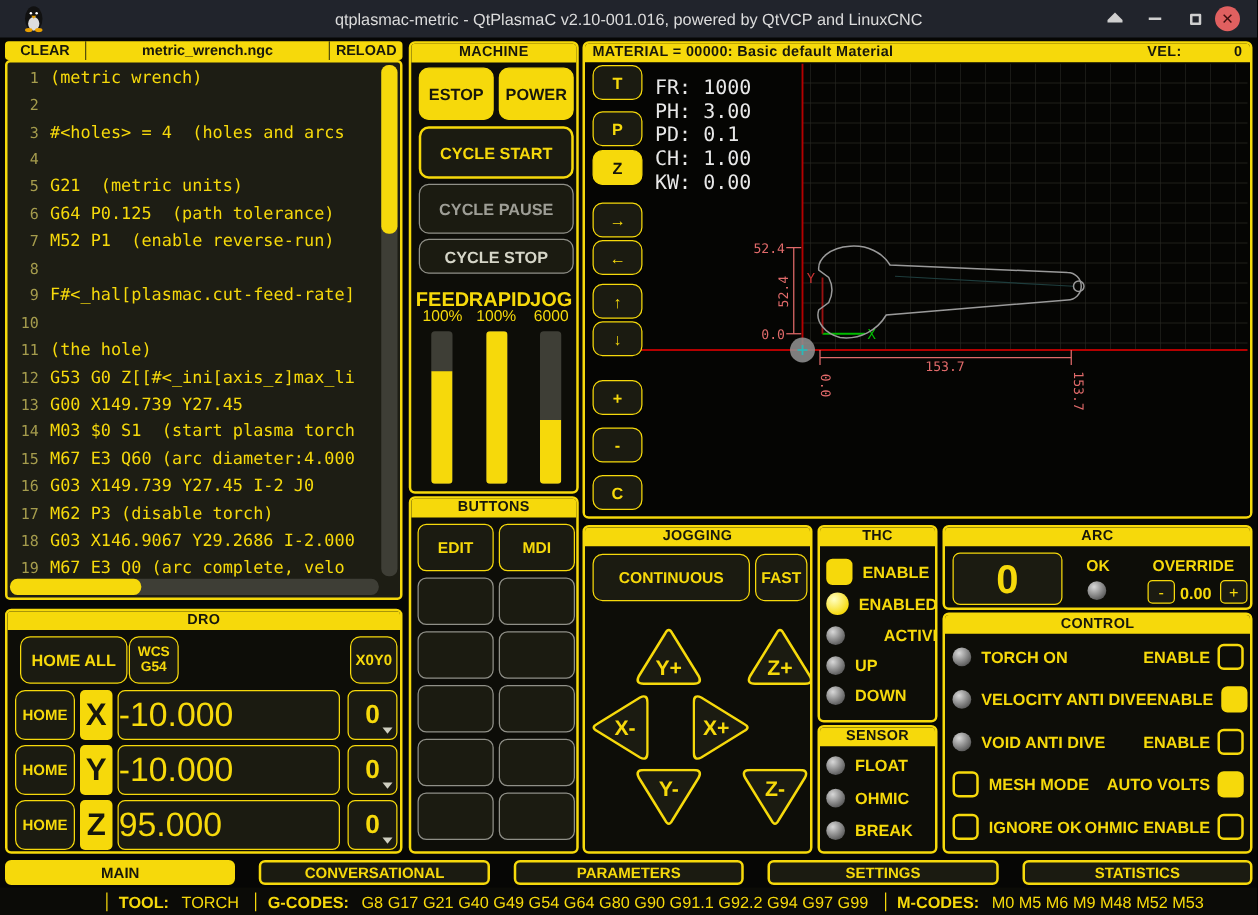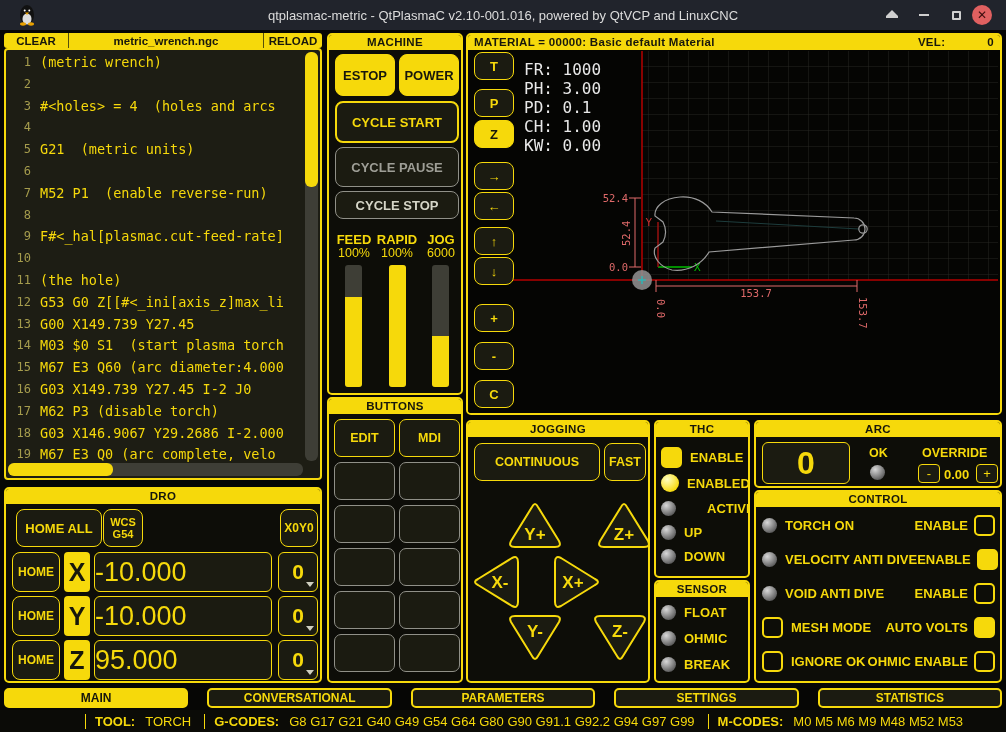--- a/index.html
+++ b/index.html
@@ -67,21 +67,21 @@
     color:var(--yellow);font-size:27px;padding-right:8px;line-height:38px;overflow:hidden;}
   .axisbox{position:absolute;background:var(--yellow);border-radius:4px;color:var(--dark-on-yellow);
     font-size:25px;font-weight:bold;display:flex;align-items:center;justify-content:center;}
   .zerobtn{position:absolute;background:var(--btn-bg);border:1px solid var(--yellow);border-radius:6px;
     color:var(--yellow);font-size:21px;font-weight:600;display:flex;align-items:center;justify-content:center;}
   .caret{position:absolute;right:3px;bottom:4px;width:0;height:0;border-left:4px solid transparent;
     border-right:4px solid transparent;border-top:5px solid #cfcfc0;}
 
   
   #machine{left:327px;top:33px;width:136px;height:362px;}
-  .sl-label{position:absolute;color:var(--yellow);font-size:13px;font-weight:bold;width:44px;text-align:center;}
+  .sl-label{position:absolute;color:var(--yellow);font-size:16px;font-weight:bold;width:44px;text-align:center;}
   .sl-value{position:absolute;color:var(--yellow);font-size:12.5px;width:44px;text-align:center;}
   .vslider{position:absolute;width:17px;height:122px;background:var(--track);border-radius:3px;overflow:hidden;}
   .vslider .fill{position:absolute;bottom:0;left:0;width:100%;background:var(--yellow);}
 
   
   #buttonspanel{left:327px;top:397px;width:136px;height:286px;}
   .ubtn{position:absolute;width:61px;height:38px;border-radius:7px;border:1px solid var(--gray-border);
     background:var(--btn-bg);color:var(--yellow);font-size:12.5px;font-weight:600;
     display:flex;align-items:center;justify-content:center;}
   .ubtn.named{border-color:var(--yellow);}
@@ -187,21 +187,21 @@
     <div class="fs-reload">RELOAD</div>
   </div>
 
   <div class="editor">
     <div class="gcode">
         <div class="gl"><span class="ln">1</span><span class="lc">(metric wrench)</span></div>
         <div class="gl"><span class="ln">2</span><span class="lc"></span></div>
         <div class="gl"><span class="ln">3</span><span class="lc">#&lt;holes&gt; = 4  (holes and arcs</span></div>
         <div class="gl"><span class="ln">4</span><span class="lc"></span></div>
         <div class="gl"><span class="ln">5</span><span class="lc">G21  (metric units)</span></div>
-        <div class="gl"><span class="ln">6</span></div>
+        <div class="gl"><span class="ln">6</span><span class="lc">G64 P0.125  (path tolerance)</span></div>
         <div class="gl"><span class="ln">7</span><span class="lc">M52 P1  (enable reverse-run)</span></div>
         <div class="gl"><span class="ln">8</span><span class="lc"></span></div>
         <div class="gl"><span class="ln">9</span><span class="lc">F#&lt;_hal[plasmac.cut-feed-rate]</span></div>
         <div class="gl"><span class="ln">10</span><span class="lc"></span></div>
         <div class="gl"><span class="ln">11</span><span class="lc">(the hole)</span></div>
         <div class="gl"><span class="ln">12</span><span class="lc">G53 G0 Z[[#&lt;_ini[axis_z]max_li</span></div>
         <div class="gl"><span class="ln">13</span><span class="lc">G00 X149.739 Y27.45</span></div>
         <div class="gl"><span class="ln">14</span><span class="lc">M03 $0 S1  (start plasma torch</span></div>
         <div class="gl"><span class="ln">15</span><span class="lc">M67 E3 Q60 (arc diameter:4.000</span></div>
         <div class="gl"><span class="ln">16</span><span class="lc">G03 X149.739 Y27.45 I-2 J0</span></div>

